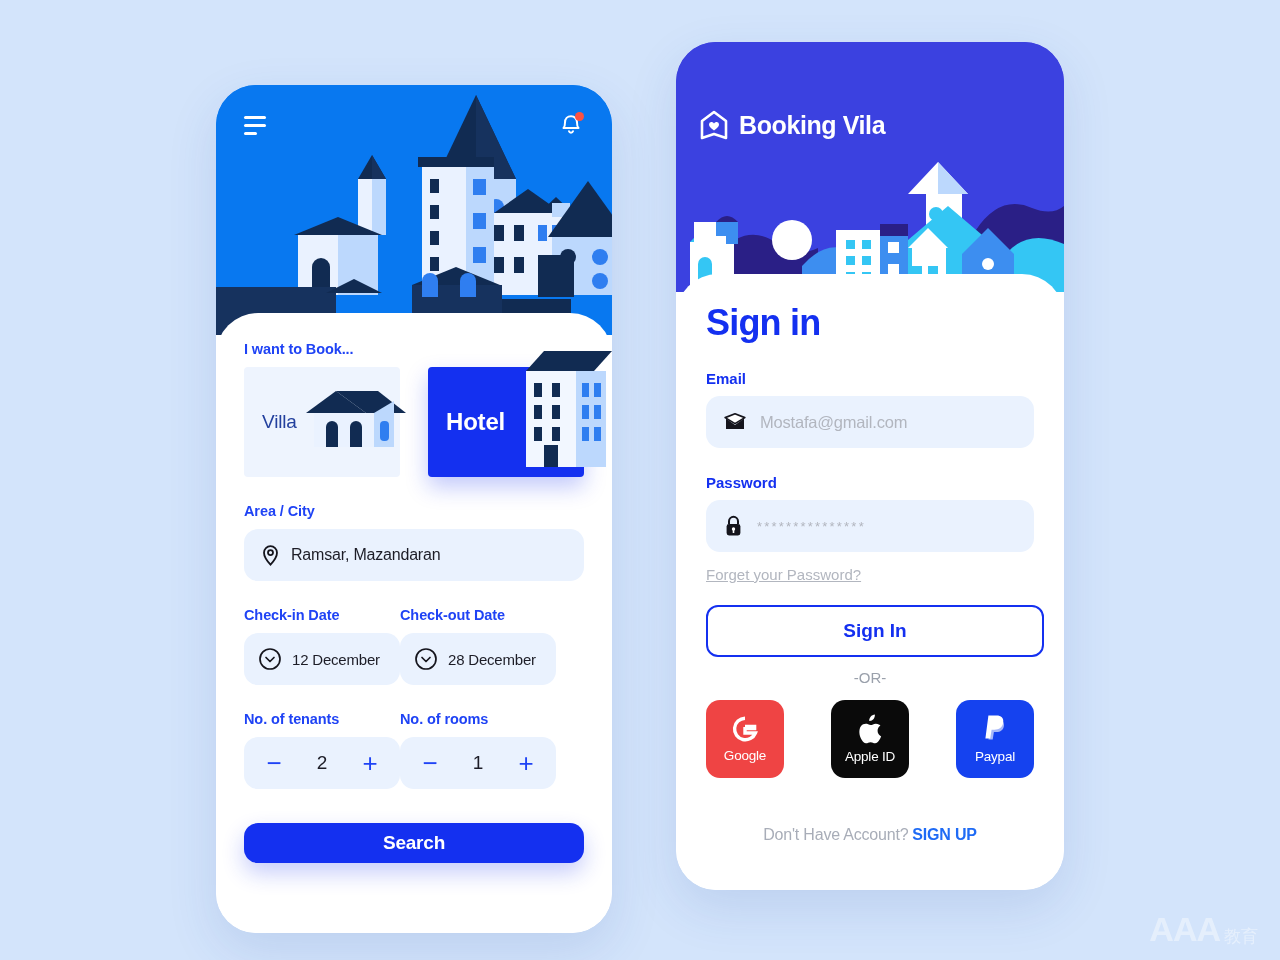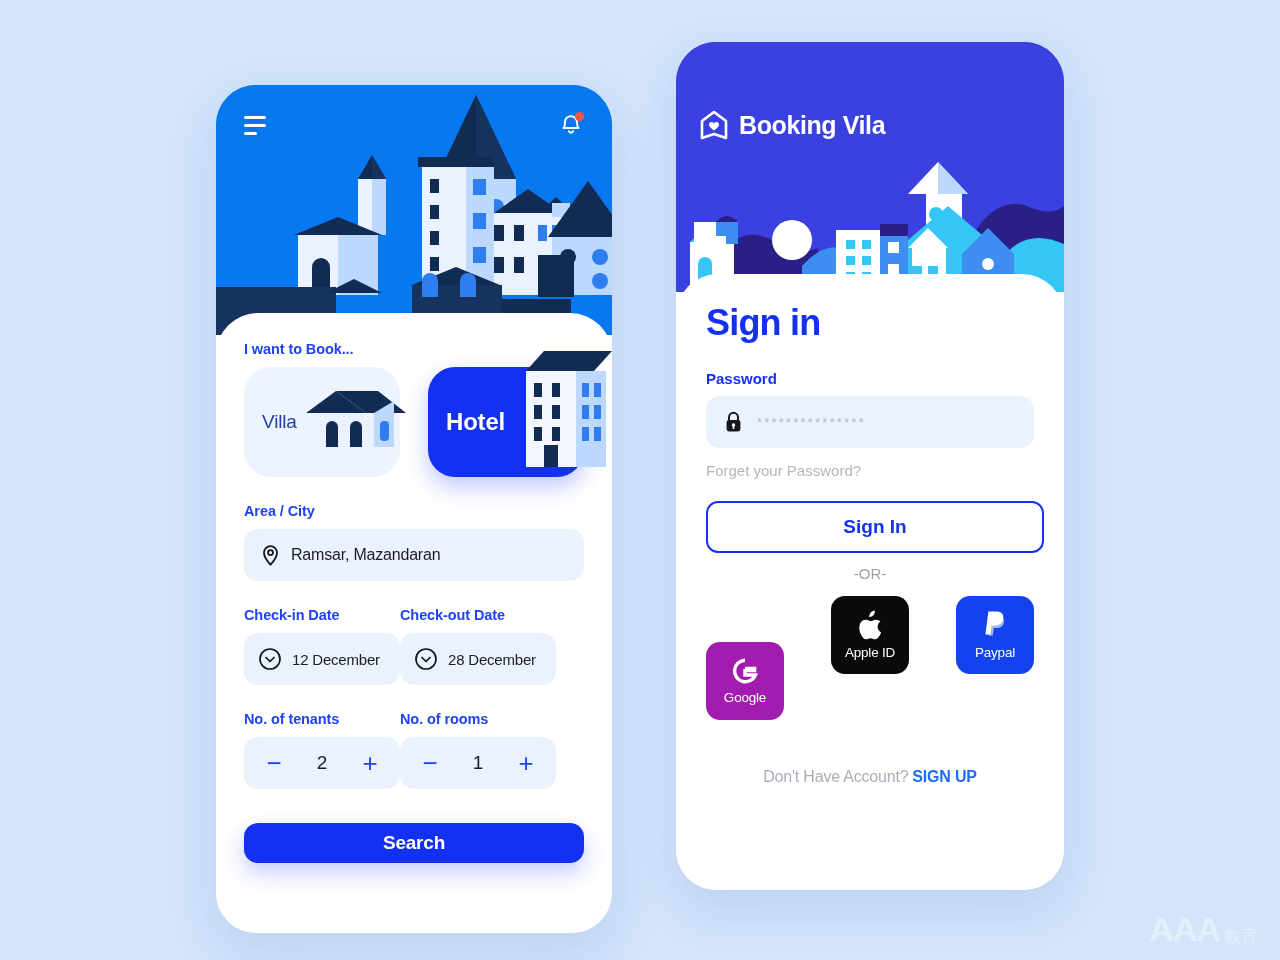--- a/index.html
+++ b/index.html
@@ -95,21 +95,21 @@
     margin-bottom: 10px;
   }
 
   
   .type-row { display: flex; gap: 28px; margin-top: 2px; position: relative; }
 
   .type-card {
     position: relative;
     width: 160px;
     height: 110px;
-    border-radius: 27px;
+    border-radius: 4px;
     display: flex;
     align-items: center;
     cursor: pointer;
   }
   .type-card.inactive { background: #eef4fe; }
   .type-card.active {
     background: #1430f0;
     box-shadow: 0 10px 22px rgba(20,48,240,0.26);
     text-align: right;
   }
@@ -255,20 +255,21 @@
     font-size: 13px;
     color: #b2b6bf;
     letter-spacing: 2.2px;
   }
 
   .forgot {
     margin-top: 14px;
     font-size: 15px;
     color: #b2b6bf;
     cursor: pointer;
+    text-decoration: underline;
   }
 
   .signin-btn {
     margin-top: 22px;
     width: 338px;
     height: 52px;
     background: #ffffff;
     border: 2px solid #1430f0;
     border-radius: 12px;
     color: #1430f0;
@@ -299,21 +300,21 @@
     align-items: center;
     justify-content: center;
     gap: 5px;
     cursor: pointer;
   }
   .social-btn .sl {
     color: #fff;
     font-size: 13.5px;
     letter-spacing: -0.2px;
   }
-  .s-google { background: #a21caf; margin-top: 46px; }
+  .s-google { background: #ef4444; }
   .s-apple  { background: #0a0a0a; }
   .s-paypal { background: #1542ef; }
 
   .signup-row {
     margin-top: 48px;
     text-align: center;
     font-size: 16px;
     color: #a8adb8;
     letter-spacing: -0.2px;
   }
@@ -723,20 +724,30 @@
         <path d="M14 2 L26 11 V28 L14 24 L2 28 V11 Z" fill="none" stroke="#ffffff" stroke-width="2.6" stroke-linejoin="round"></path>
         <path d="M14 20.5 c-3.4-2.4-5-4-5-6 a2.6 2.6 0 0 1 5-1 a2.6 2.6 0 0 1 5 1 c0 2-1.6 3.6-5 6z" fill="#ffffff"></path>
       </svg>
       <span class="brand-name">Booking Vila</span>
     </div>
 
     <div class="sheet-signin">
 
       <div class="signin-title">Sign in</div>
 
+      <div>
+        <div class="lbl-signin">Email</div>
+        <div class="input-pill">
+          <svg width="22" height="18" viewBox="0 0 22 18">
+            <path d="M2 5.5 L11 12 L20 5.5 V16 H2 Z" fill="#15151d"></path>
+            <path d="M1.2 4.6 L11 10.6 L20.8 4.6 L11 0.8 Z" fill="#ffffff" stroke="#15151d" stroke-width="1.7" stroke-linejoin="round"></path>
+          </svg>
+          <span class="ph">Mostafa@gmail.com</span>
+        </div>
+      </div>
 
       <div style="margin-top:26px">
         <div class="lbl-signin">Password</div>
         <div class="input-pill">
           <svg width="19" height="22" viewBox="0 0 19 22">
             <path d="M5 9 V6.3 a4.5 4.5 0 0 1 9 0 V9" fill="none" stroke="#15151d" stroke-width="2"></path>
             <rect x="2.6" y="9" width="13.8" height="11.4" rx="2.4" fill="#15151d"></rect>
             <circle cx="9.5" cy="14" r="1.7" fill="#ffffff"></circle>
             <rect x="8.7" y="14" width="1.6" height="4" fill="#ffffff"></rect>
           </svg>

